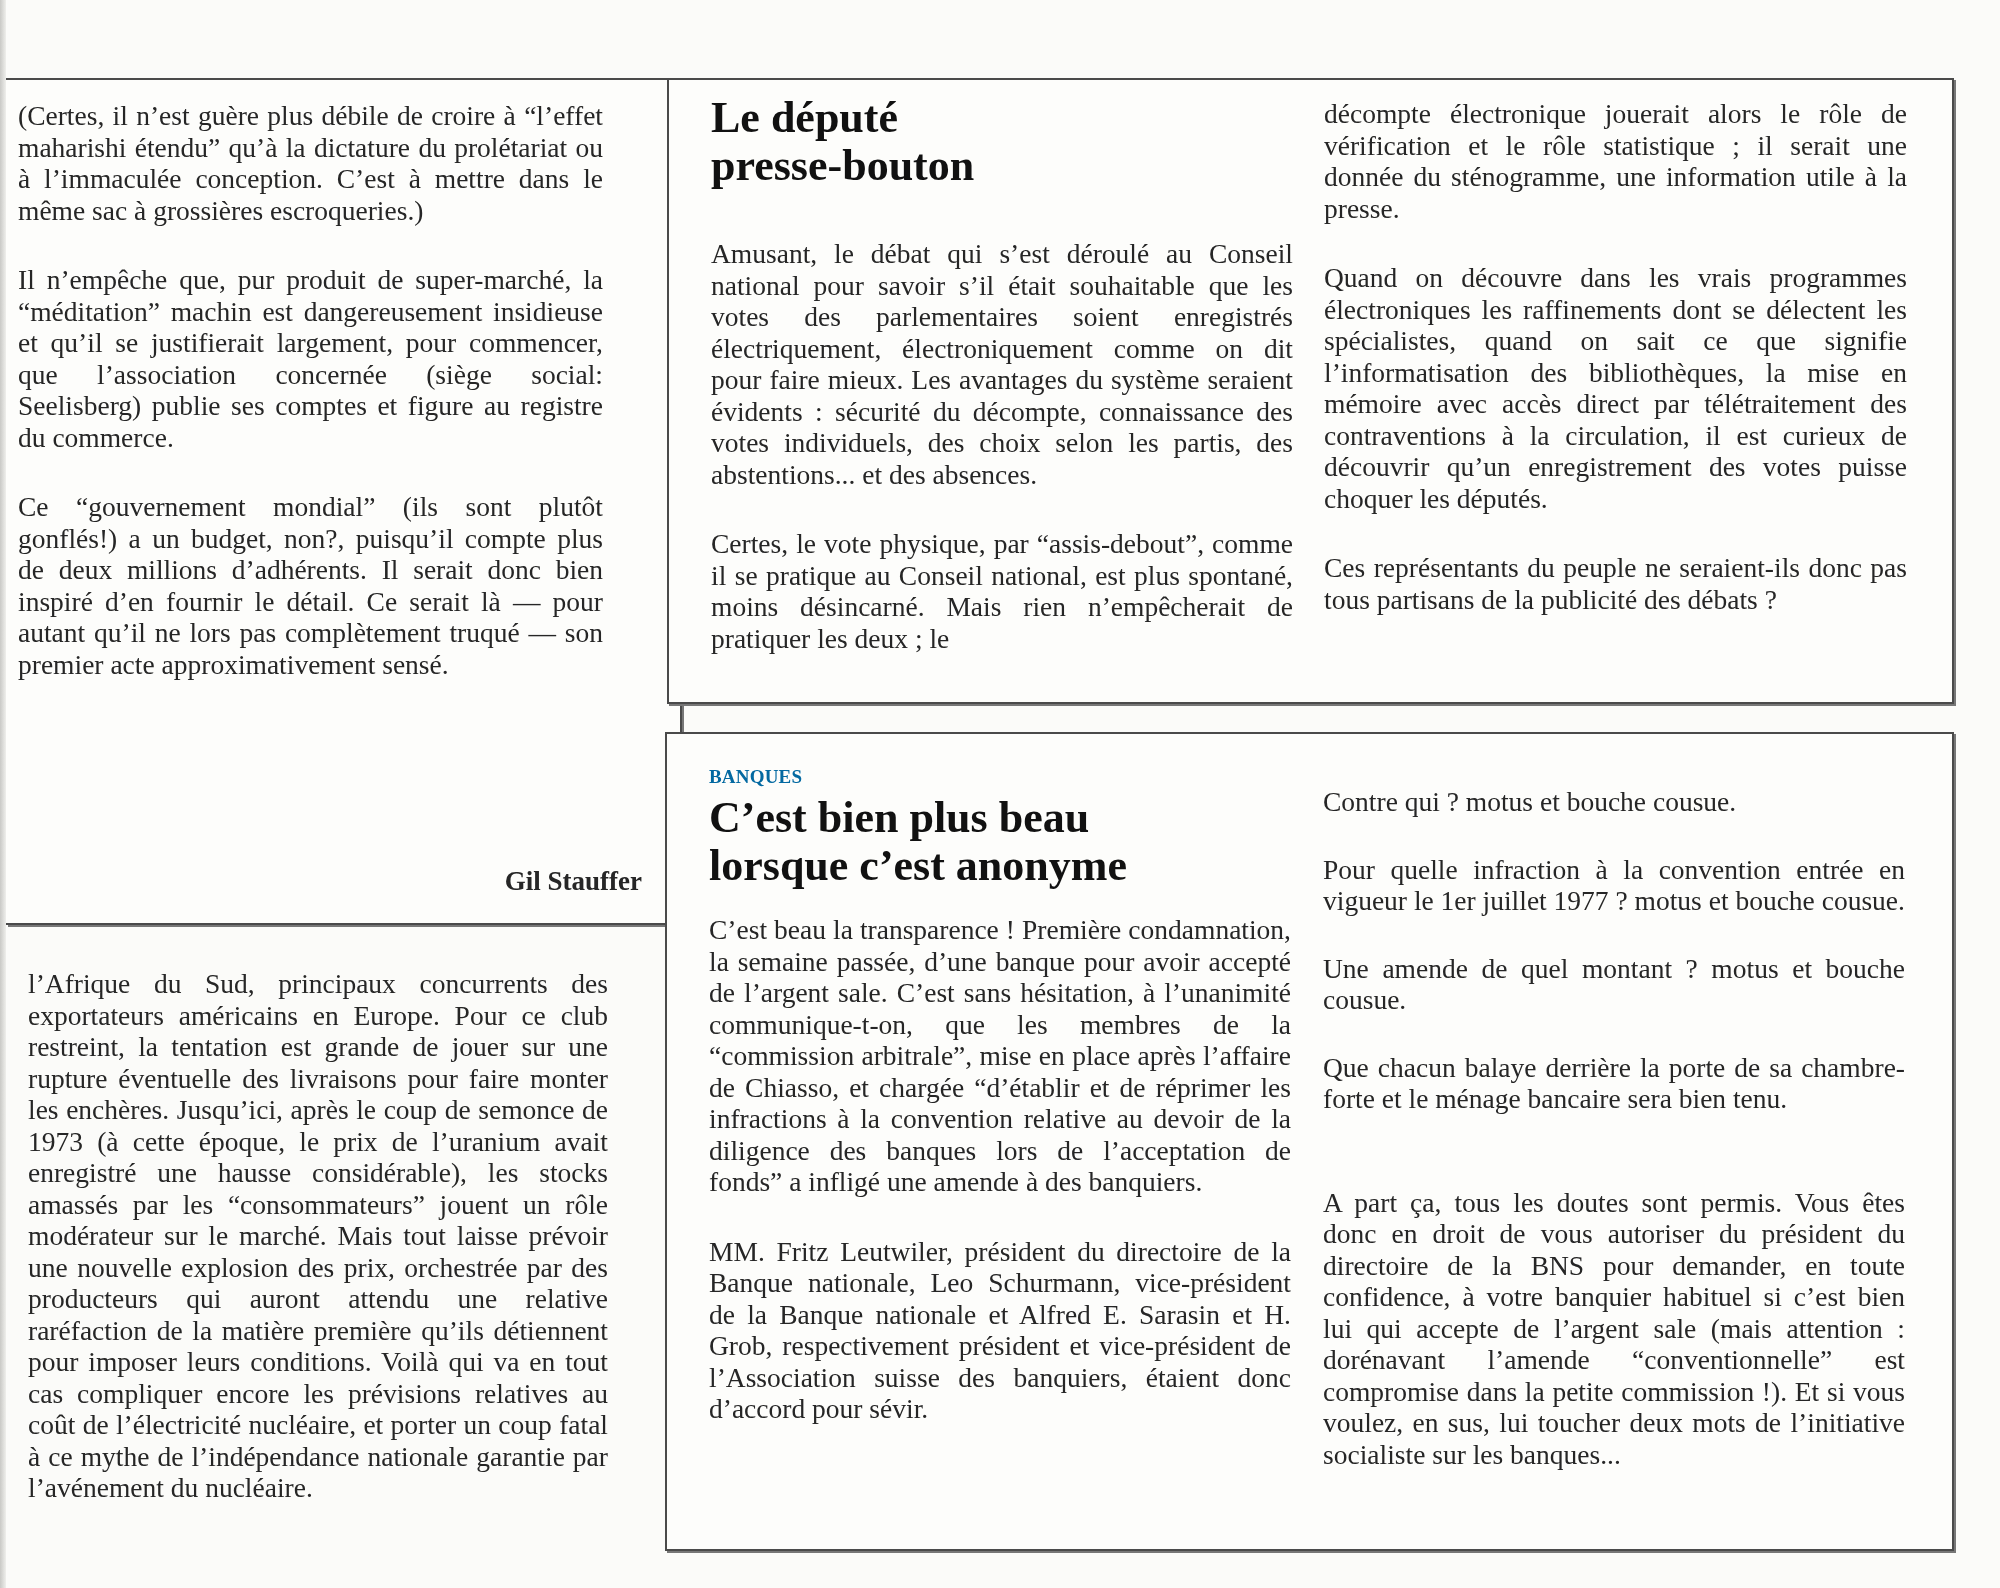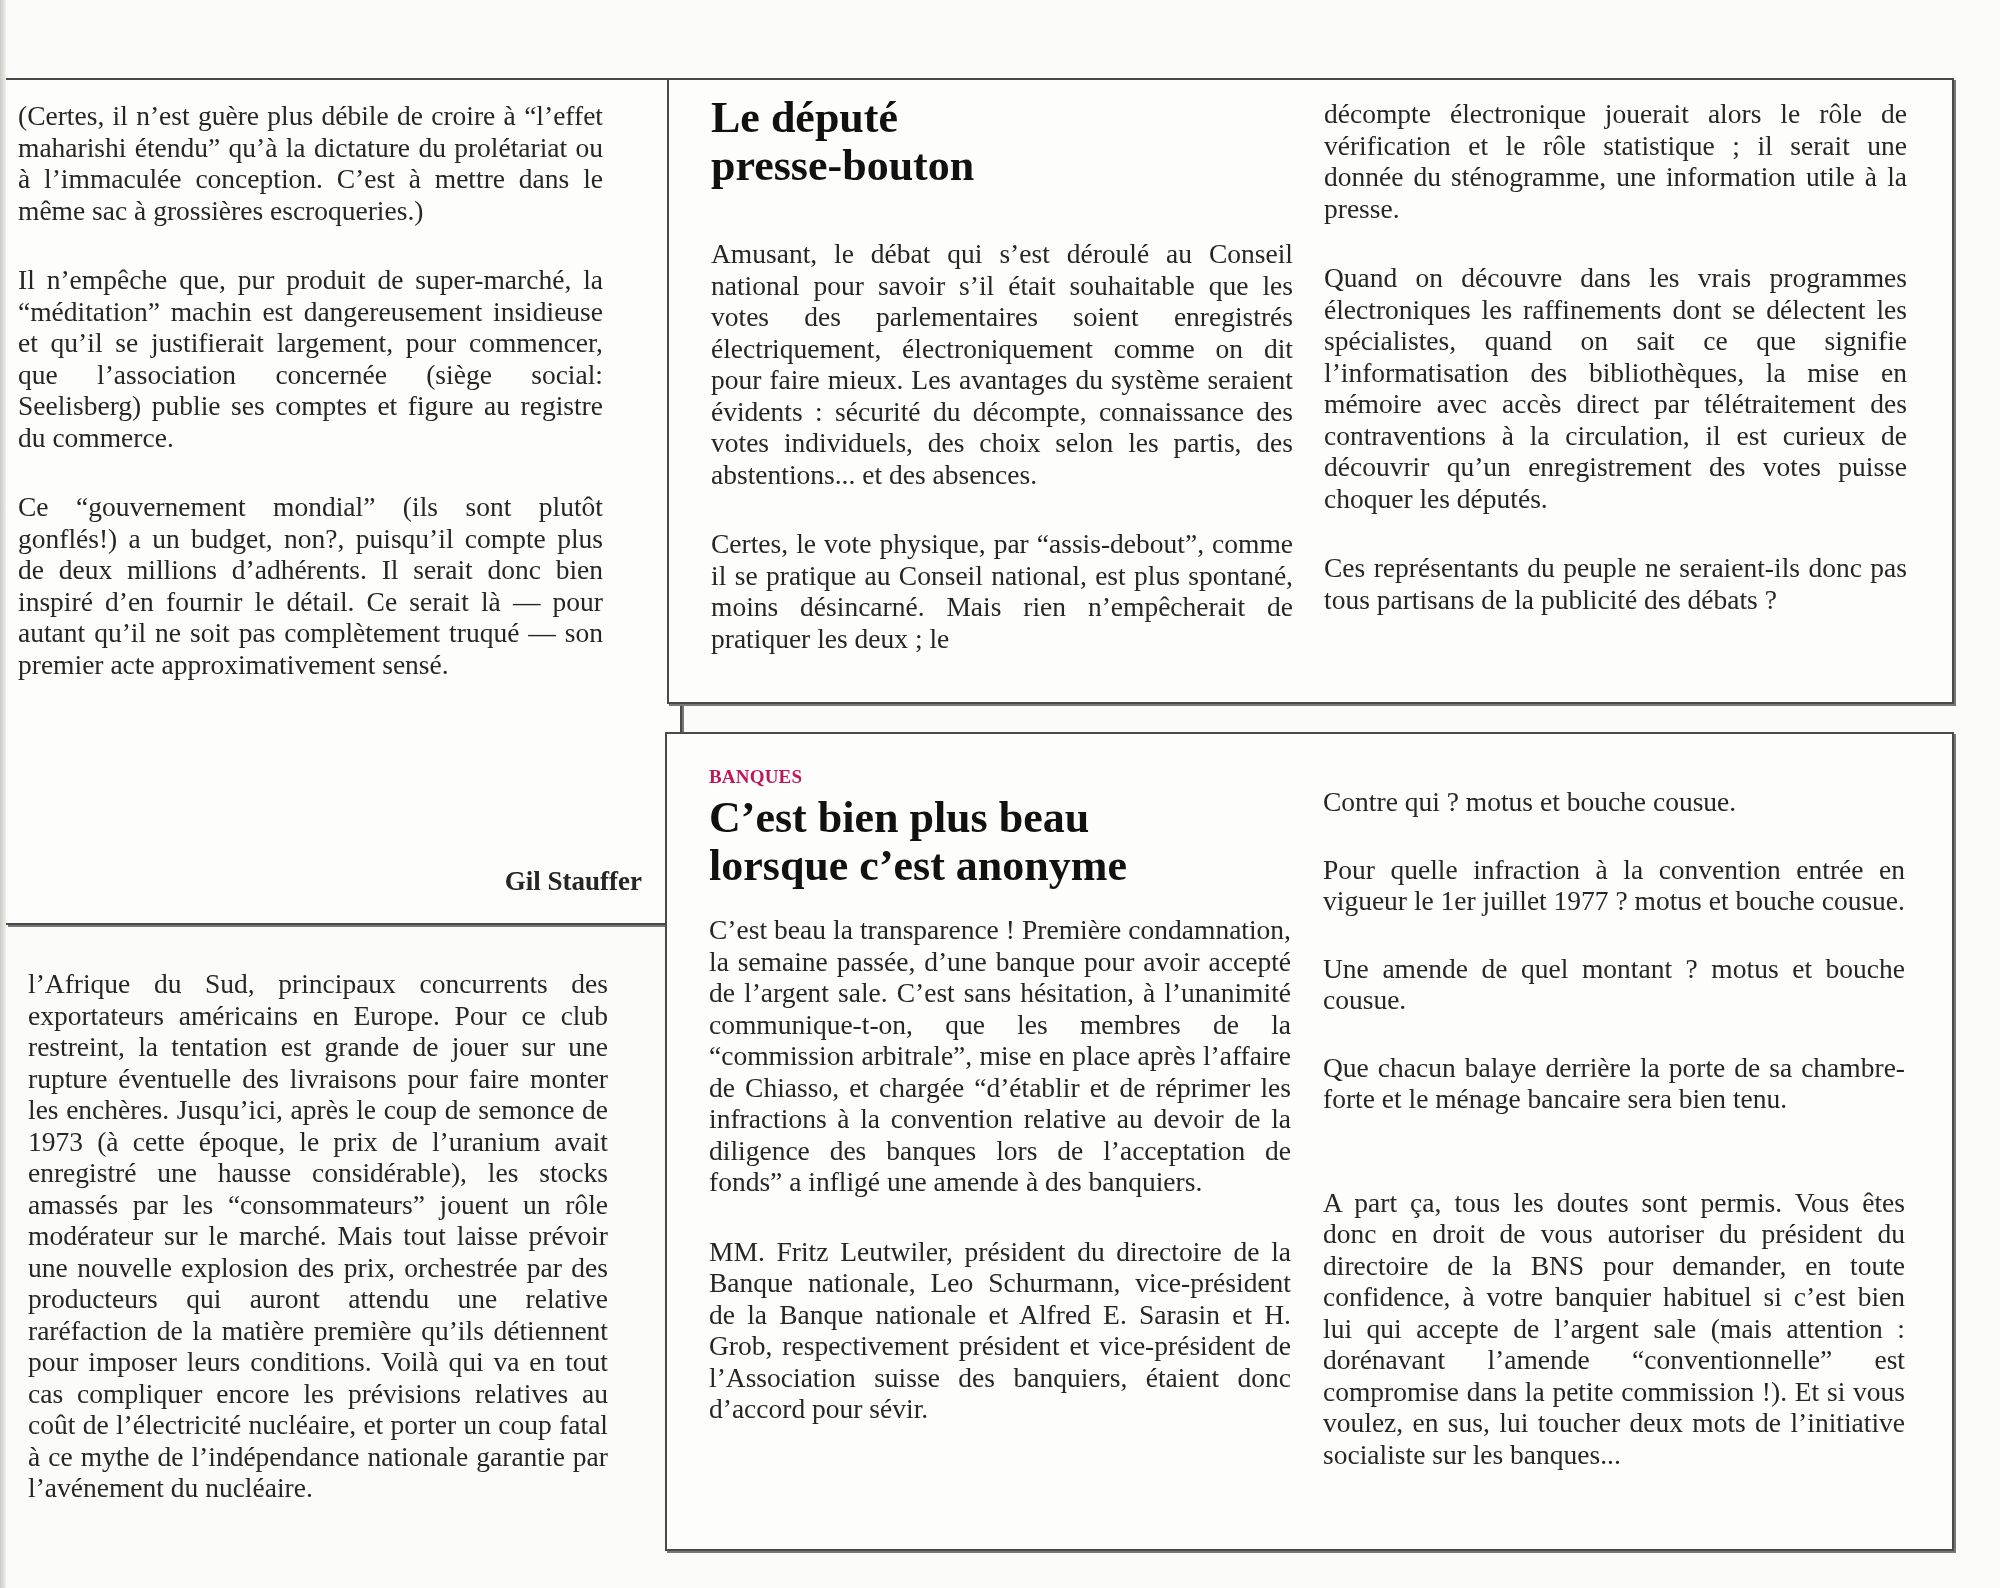--- a/index.html
+++ b/index.html
@@ -35,41 +35,41 @@
   
   #top-box { left: 667px; top: 78px; width: 1283px; height: 622px; }
   #top-box .col1 { position: absolute; left: 42px; top: 14px; width: 582px; }
   #top-box .col2 { position: absolute; left: 655px; top: 18px; width: 583px; }
   .headline {
     font-family: "Liberation Serif", serif; font-weight: bold;
     font-size: 44px; line-height: 48px; color: #111; margin: 0 0 48px 0;
   }
   .kicker {
     font-family: "Liberation Serif", serif; font-weight: bold;
-    font-size: 19px; color: #be185d; margin: 0 0 6px 0; letter-spacing: 0.2px;
+    font-size: 19px; color: #0369a1; margin: 0 0 6px 0; letter-spacing: 0.2px;
   }
 
   
   #bottom-box { left: 665px; top: 732px; width: 1285px; height: 815px; }
   #bottom-box .col1 { position: absolute; left: 42px; top: 32px; width: 582px; }
   #bottom-box .col1 .headline { margin-bottom: 24px; }
   #bottom-box .col2 { position: absolute; left: 656px; top: 30px; width: 582px; margin-top: 22px; }
   #bottom-box .col2 .para { margin-bottom: 36px; }
   #bottom-box .col2 .para.gap-large { margin-bottom: 72px; }
 </style>
 </head>
 <body>
 
 <div class="left-edge"></div>
 
 <div class="box" id="left-box">
   <div class="inner">
     <p class="body-text para">(Certes, il n’est guère plus débile de croire à “l’effet maharishi étendu” qu’à la dictature du prolétariat ou à l’immaculée conception. C’est à mettre dans le même sac à grossières escroqueries.)</p>
     <p class="body-text para">Il n’empêche que, pur produit de super-mar­ché, la “méditation” machin est dangereu­sement insidieuse et qu’il se justifierait lar­gement, pour commencer, que l’association concernée (siège social: Seelisberg) publie ses comptes et figure au registre du com­merce.</p>
-    <p class="body-text para">Ce “gouvernement mondial” (ils sont plu­tôt gonflés!) a un budget, non?, puisqu’il compte plus de deux millions d’adhérents. Il serait donc bien inspiré d’en fournir le détail. Ce serait là — pour autant qu’il ne soit pas complètement truqué — son premier acte approximativement sensé.</p>
+    <p class="body-text para">Ce “gouvernement mondial” (ils sont plu­tôt gonflés!) a un budget, non?, puisqu’il compte plus de deux millions d’adhérents. Il serait donc bien inspiré d’en fournir le détail. Ce serait là — pour autant qu’il ne lors pas complètement truqué — son premier acte approximativement sensé.</p>
   </div>
   <div class="signature">Gil Stauffer</div>
 </div>
 
 <div id="left-bottom">
   <p class="body-text">l’Afrique du Sud, principaux concurrents des exportateurs américains en Europe. Pour ce club restreint, la tentation est grande de jouer sur une rupture éventuelle des livraisons pour faire monter les enchères. Jusqu’ici, après le coup de semonce de 1973 (à cette époque, le prix de l’uranium avait enregistré une hausse considérable), les stocks amassés par les “con­sommateurs” jouent un rôle modérateur sur le marché. Mais tout laisse prévoir une nou­velle explosion des prix, orchestrée par des producteurs qui auront attendu une relative raréfaction de la matière première qu’ils dé­tiennent pour imposer leurs conditions. Voi­là qui va en tout cas compliquer encore les prévisions relatives au coût de l’électricité nu­cléaire, et porter un coup fatal à ce mythe de l’indépendance nationale garantie par l’avéne­ment du nucléaire.</p>
 </div>
 
 <div class="box" id="top-box">
   <div class="col1">

